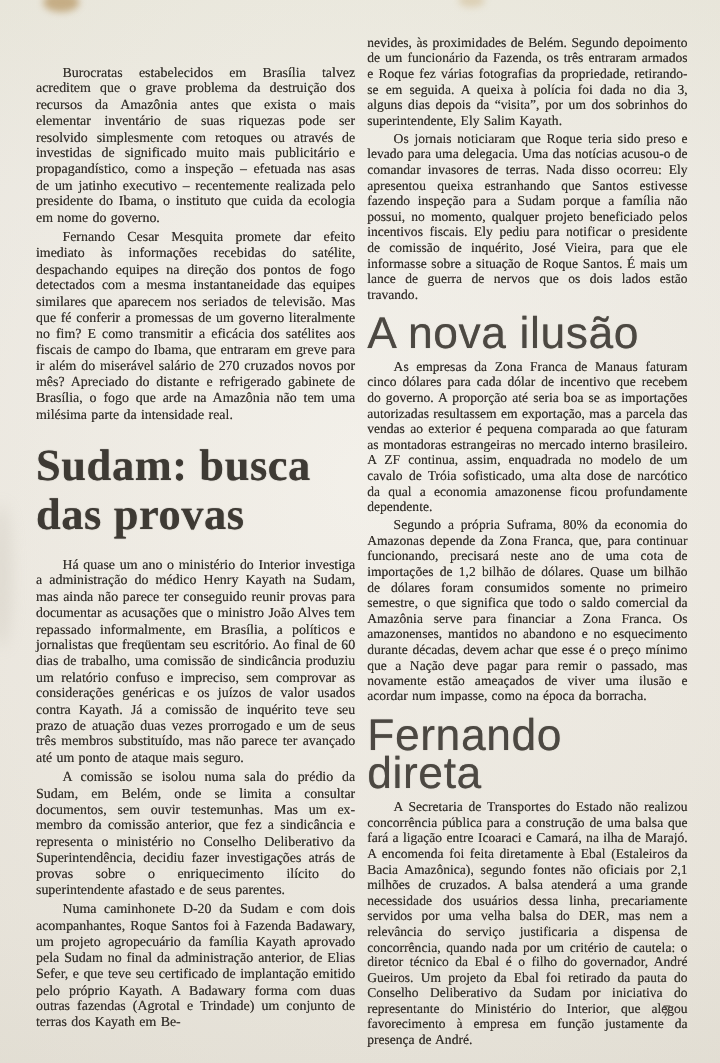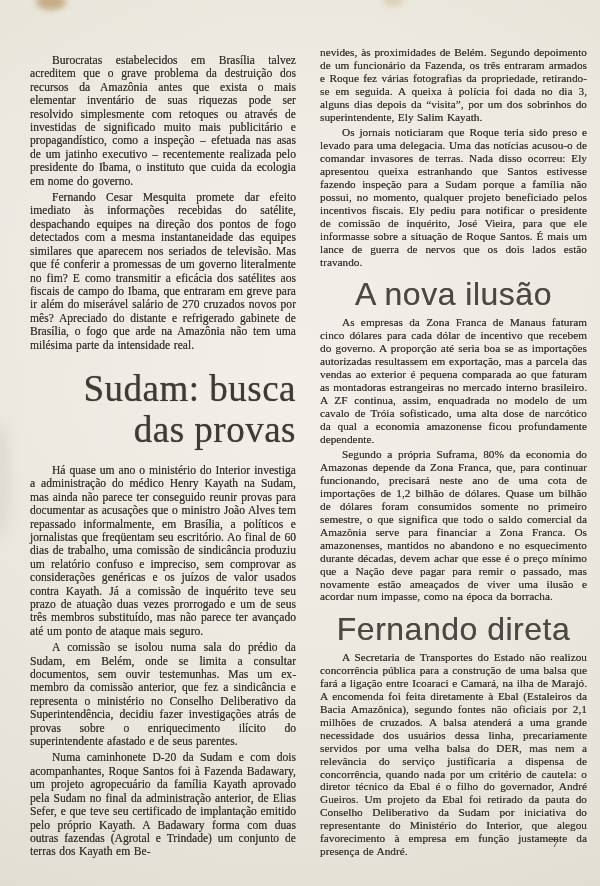--- a/index.html
+++ b/index.html
@@ -19,51 +19,51 @@
       linear-gradient(180deg,#eceade 0%, #efece4 18%, #eeeae1 55%, #eae6dc 88%, #e6e2d7 100%);
     overflow:hidden;
     font-family:"Liberation Serif","DejaVu Serif",serif;
   }
   .stain{position:absolute;border-radius:50%;pointer-events:none;}
   .stain-1{left:36px;top:-6px;width:30px;height:16px;background:#a97f3f;opacity:.55;filter:blur(3px);}
   .stain-2{left:382px;top:-5px;width:22px;height:11px;background:#c2a36a;opacity:.35;filter:blur(3px);}
   .stain-3{left:-8px;top:420px;width:18px;height:120px;background:#b8b2a4;opacity:.25;filter:blur(6px);}
   .col{position:absolute;top:0;}
   .col-left{left:30px;width:266px;padding-top:54px;}
-  .col-right{left:320px;width:267px;padding-top:46px;}
+  .col-right{left:306px;width:267px;padding-top:30px;}
   p.body{
     margin:0 0 3px 0;
     font-size:11.6px;
     line-height:13.4px;
     text-align:justify;
     color:var(--ink);
     text-shadow:0 0 .5px rgba(55,50,44,.75);
     word-spacing:.06em;
   }
   .col-right p.body{font-size:11.3px;line-height:12.9px;}
   p.indent{text-indent:22px;}
   p.noindent{text-indent:0;}
   h1.headline-serif{
     margin:16px 0 14px 0;
     font-family:"Liberation Serif","DejaVu Serif",serif;
-    font-weight:400;
+    font-weight:700;
     font-size:37px;
     line-height:41px;
-    text-align:right;
+    text-align:left;
     letter-spacing:.5px;
     color:var(--headline-ink);
     text-shadow:0 0 .8px rgba(62,58,52,.8);
   }
   h2.headline-sans{
     margin:10px 0 6px 0;
     font-family:"Liberation Sans","DejaVu Sans",sans-serif;
     font-weight:400;
-    font-size:32px;
+    font-size:37px;
     line-height:32px;
-    text-align:center;
+    text-align:left;
     letter-spacing:.5px;
     color:var(--sans-ink);
     text-shadow:0 0 .6px rgba(76,72,66,.7);
   }
   .page-number{
     position:absolute;
     left:552px;top:835px;
     font-size:13.5px;
     color:#45413b;
   }

